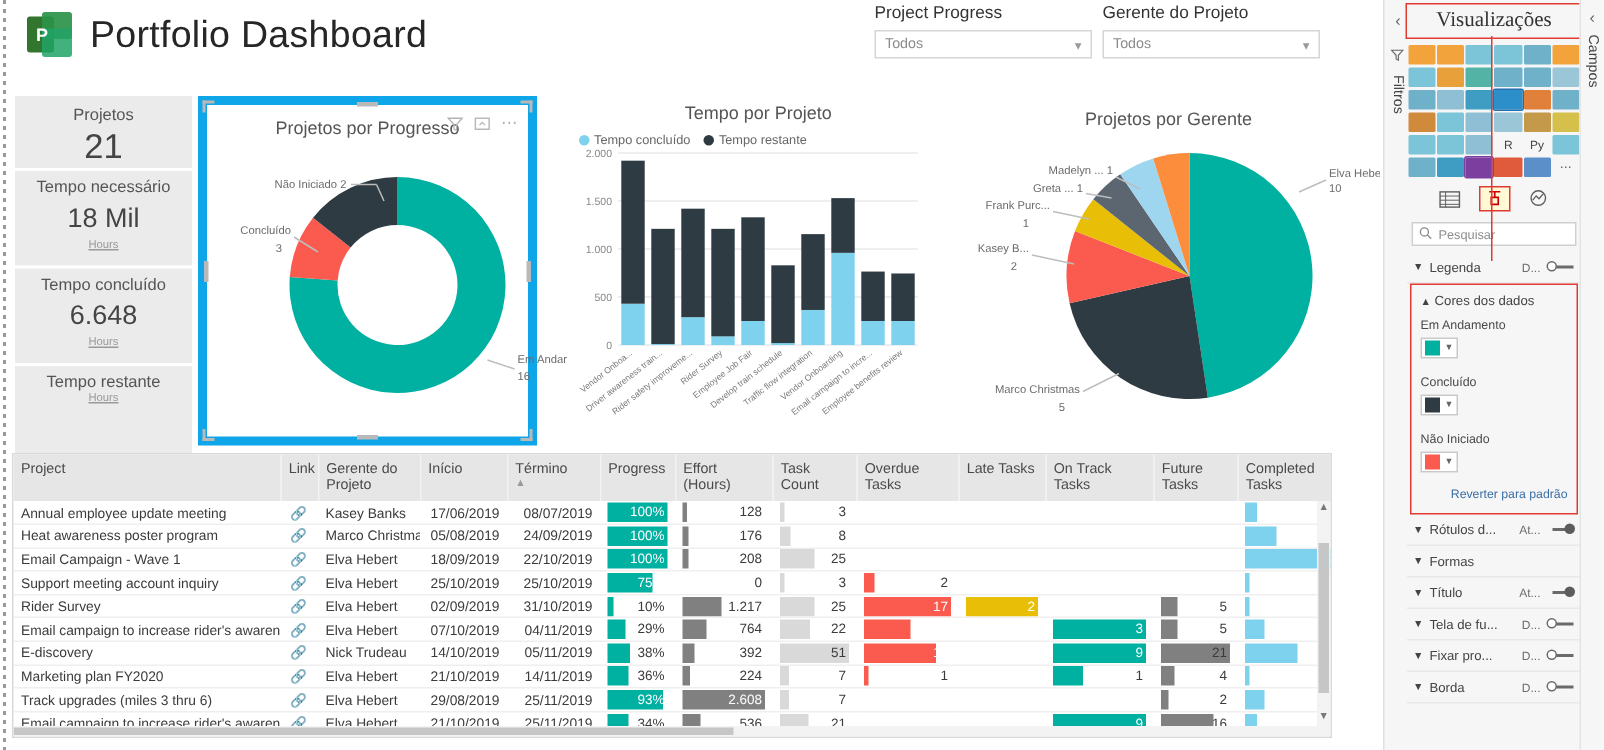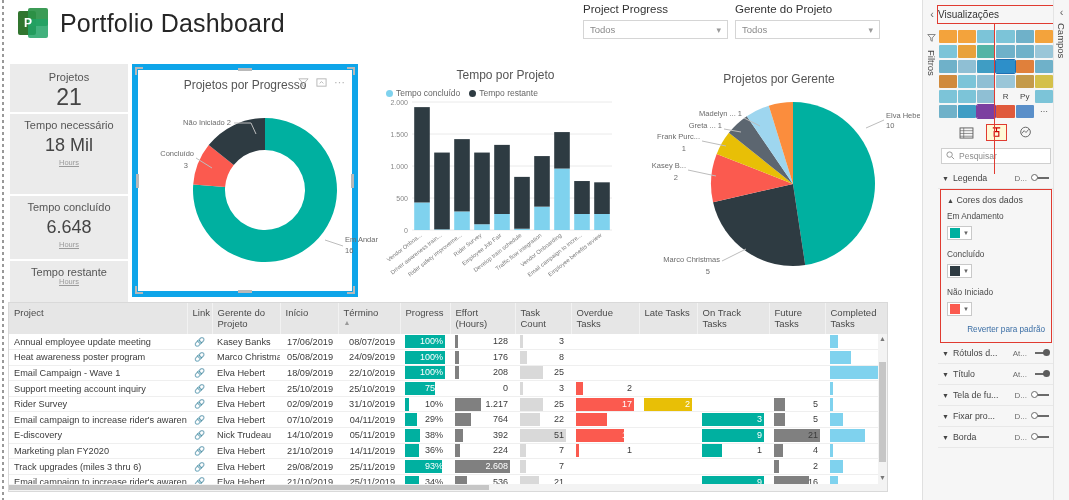--- a/index.html
+++ b/index.html
@@ -37,21 +37,21 @@
   #slicer-manager { left:735px; }
 
   
   .kpi-col { position:absolute; left:10px; top:64px; width:118px; }
   .kpi { background:#ebebeb; margin-bottom:2px; text-align:center; padding:5px 0 4px; }
   .kpi .k-t { font-size:11px; color:#555; }
   .kpi .k-v { font-size:18px; color:#444; line-height:28px; font-weight:normal; }
   .kpi .k-s { font-size:7.5px; color:#9a9a9a; margin-top:-1px;text-decoration:underline;}
   #kpi-projetos { height:48px; padding-top:7px; }
   #kpi-projetos .k-v { font-size:23px; }
-  #kpi-necessario { height:80px; }
+  #kpi-necessario { height:63px; }
   #kpi-concluido  { height:63px; }
   #kpi-restante   { height:63px; }
 
   
   .panel { position:absolute; background:#fff; }
   .panel-title { text-align:center; font-size:12px; color:#555; }
 
   
   #panel-donut { left:132px; top:64px; width:226px; height:233px; border:6px solid #0ea5e9; }
   #panel-donut .panel-title { margin-top:8px; }
@@ -104,21 +104,21 @@
   .vscroll .arw { position:absolute; left:0; width:9px; height:10px; text-align:center;
                   font-size:7px; color:#787878; line-height:10px; }
   .hscroll { position:absolute; left:0; right:9px; bottom:0; height:7px; background:#f3f3f3; }
   .hscroll .thumb { position:absolute; left:0; top:1px; width:480px; height:5px; background:#c6c6c6; }
 
   
   .rpane { position:absolute; left:922px; top:0; width:147px; height:500px; background:#f6f6f6;
            border-left:1px solid #e0e0e0; }
   .rp-top { display:flex; align-items:center; height:28px; padding:0 3px; }
   .chev { width:12px; text-align:center; font-size:11px; color:#666; }
-  .viz-title { flex:1; text-align:left; font-size:10px; color:#333; padding:3px 0; }
+  .viz-title { flex:1; text-align:center; font-size:14px; color:#333; padding:3px 0;font-family:Liberation Serif, serif; }
   .hl-red { outline:1.4px solid #e03b31; }
   .filters-tab { position:absolute; left:924px; top:28px; width:15px; height:90px;
                  display:flex; flex-direction:column; align-items:center; gap:4px; }
   .vert-txt { writing-mode:vertical-rl; font-size:9.5px; color:#444; }
   .campos-tab { position:absolute; right:0; top:0; width:16px; height:500px; background:#f6f6f6;
                 border-left:1px solid #e4e4e4; display:flex; flex-direction:column;
                 align-items:center; padding-top:6px; gap:5px; }
   .viz-body { position:absolute; left:938px; top:28px; width:116px; }
   .icon-grid { display:grid; grid-template-columns:repeat(6,1fr); gap:2px 1px; padding:2px 1px; }
   .vi { height:13px; border-radius:1px; font-size:8px; display:flex; align-items:center;
@@ -988,20 +988,25 @@
           <span style="font-size:7px;">▼</span>
           <span class="nm">Rótulos d...</span>
           <span class="st">At...</span>
           <span class="toggle on">
             <span class="track"></span>
             <span class="knob"></span>
           </span>
         </div>
         <div class="sect">
           <span style="font-size:7px;">▼</span>
+          <span class="nm">Formas</span>
+          <span class="st"></span>
+        </div>
+        <div class="sect">
+          <span style="font-size:7px;">▼</span>
           <span class="nm">Título</span>
           <span class="st">At...</span>
           <span class="toggle on">
             <span class="track"></span>
             <span class="knob"></span>
           </span>
         </div>
         <div class="sect">
           <span style="font-size:7px;">▼</span>
           <span class="nm">Tela de fu...</span>

